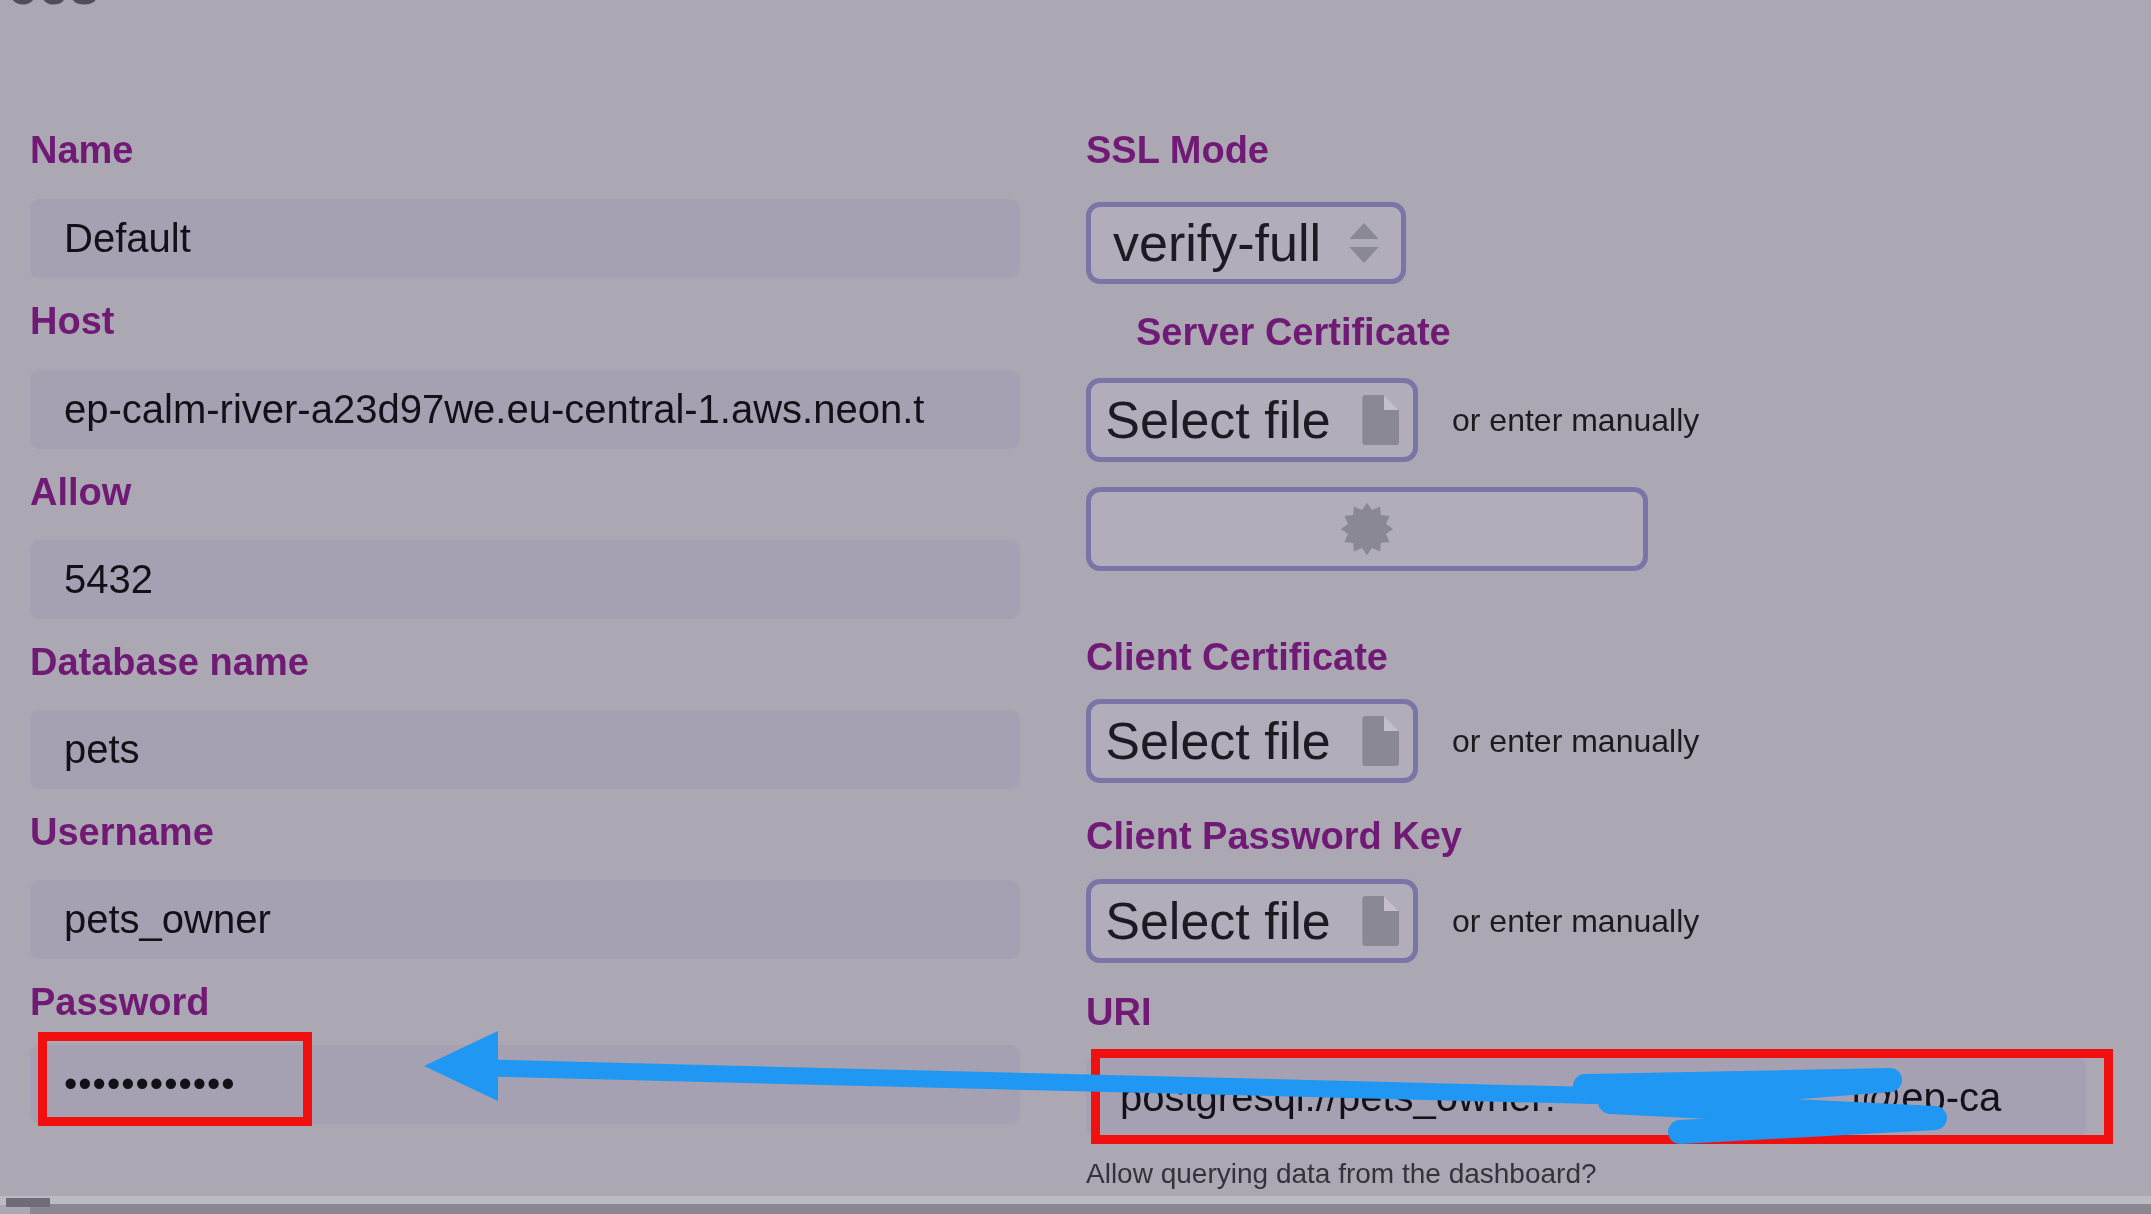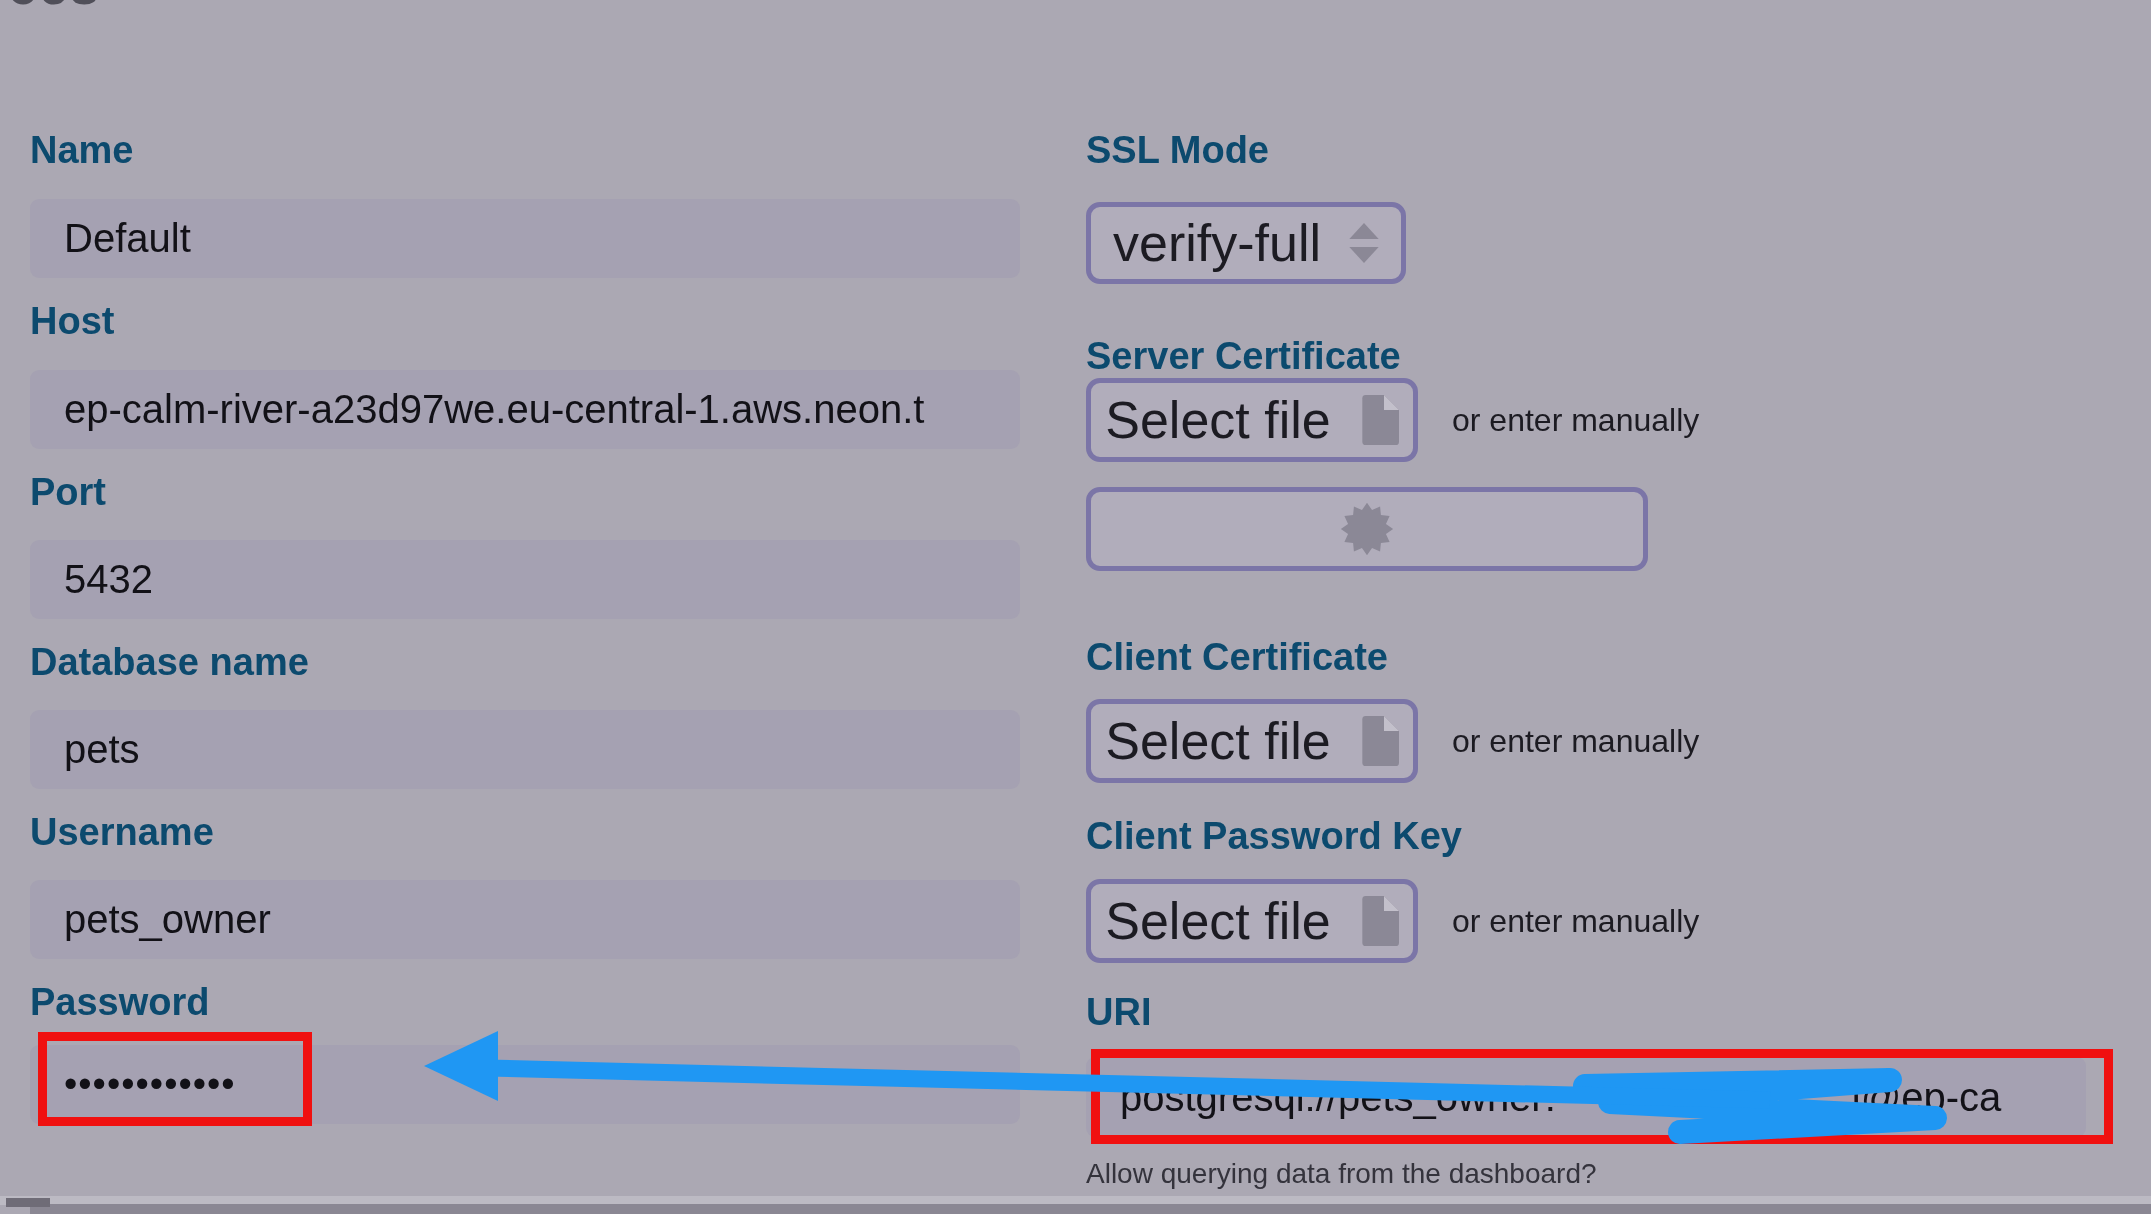--- a/index.html
+++ b/index.html
@@ -4,21 +4,21 @@
 <style>
   html,body{margin:0;padding:0;}
   body{
     width:2151px;height:1214px;position:relative;overflow:hidden;
     background:#ABA8B3;
     font-family:"Liberation Sans", sans-serif;
     color:#121117;
   }
   .abs{position:absolute;}
   .label{
-    font-size:38px;font-weight:600;color:#0c4a6e;line-height:46px;white-space:nowrap;
+    font-size:38px;font-weight:600;color:#701a75;line-height:46px;white-space:nowrap;
   }
   .field{
     background:#A5A1B2;border-radius:9px;display:flex;align-items:center;
     padding:0 34px;font-size:40px;color:#121117;white-space:nowrap;overflow:hidden;
     box-sizing:border-box;
   }
   .btn{
     background:#B1ADBB;border:5px solid #7B75A7;border-radius:14px;
     display:flex;align-items:center;justify-content:center;gap:28px;
     font-size:52px;color:#1C1B22;box-sizing:border-box;white-space:nowrap;
@@ -48,21 +48,21 @@
 <div class="abs label" style="left:30px;top:127px;">Name</div>
 <div class="abs field" style="left:30px;top:199px;width:990px;height:79px;">
   <span>Default</span>
 </div>
 
 <div class="abs label" style="left:30px;top:298px;">Host</div>
 <div class="abs field" style="left:30px;top:370px;width:990px;height:79px;">
   <span>ep-calm-river-a23d97we.eu-central-1.aws.neon.t</span>
 </div>
 
-<div class="abs label" style="left:30px;top:469px;">Port</div>
+<div class="abs label" style="left:30px;top:469px;">Allow</div>
 <div class="abs field" style="left:30px;top:540px;width:990px;height:79px;">
   <span>5432</span>
 </div>
 
 <div class="abs label" style="left:30px;top:639px;">Database name</div>
 <div class="abs field" style="left:30px;top:710px;width:990px;height:79px;">
   <span>pets</span>
 </div>
 
 <div class="abs label" style="left:30px;top:809px;">Username</div>
@@ -79,21 +79,21 @@
 <div class="abs btn" style="left:1086px;top:202px;width:320px;height:82px;">
   <span>verify-full</span>
   <span>
     <svg width="30" height="40" viewBox="0 0 22 30">
       <polygon points="0,12 11,0 22,12" fill="#8B8896"></polygon>
       <polygon points="0,18 22,18 11,30" fill="#8B8896"></polygon>
     </svg>
   </span>
 </div>
 
-<div class="abs label" style="left:1086px;top:309px;margin-top:24px;">Server Certificate</div>
+<div class="abs label" style="left:1136px;top:309px;">Server Certificate</div>
 <div class="abs btn" style="left:1086px;top:378px;width:332px;height:84px;">
   <span>Select file</span>
   <span>
     <svg width="40" height="52" viewBox="0 0 24 30">
       <path d="M2 2 a2 2 0 0 1 2 -2 h11 l9 9 v19 a2 2 0 0 1 -2 2 h-18 a2 2 0 0 1 -2 -2 z" fill="#8B8896"></path>
       <path d="M15 0 l9 9 h-9 z" fill="#C3C0CB"></path>
     </svg>
   </span>
 </div>
 <div class="abs manual" style="left:1452px;top:378px;height:84px;">or enter manually</div>

